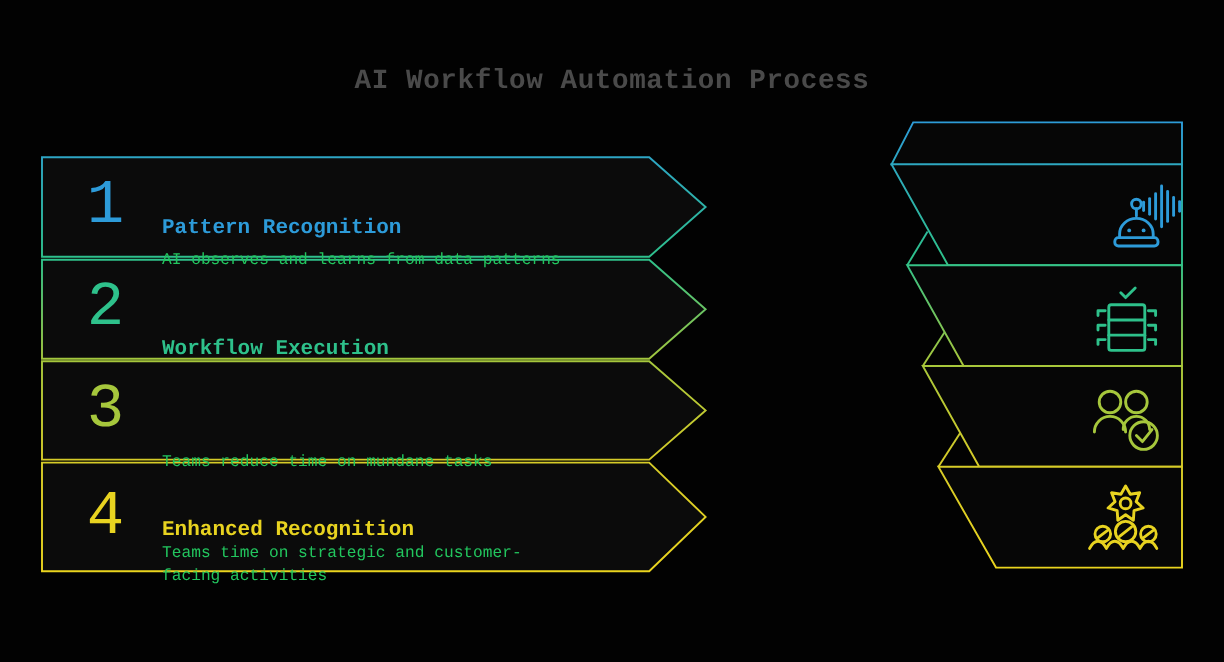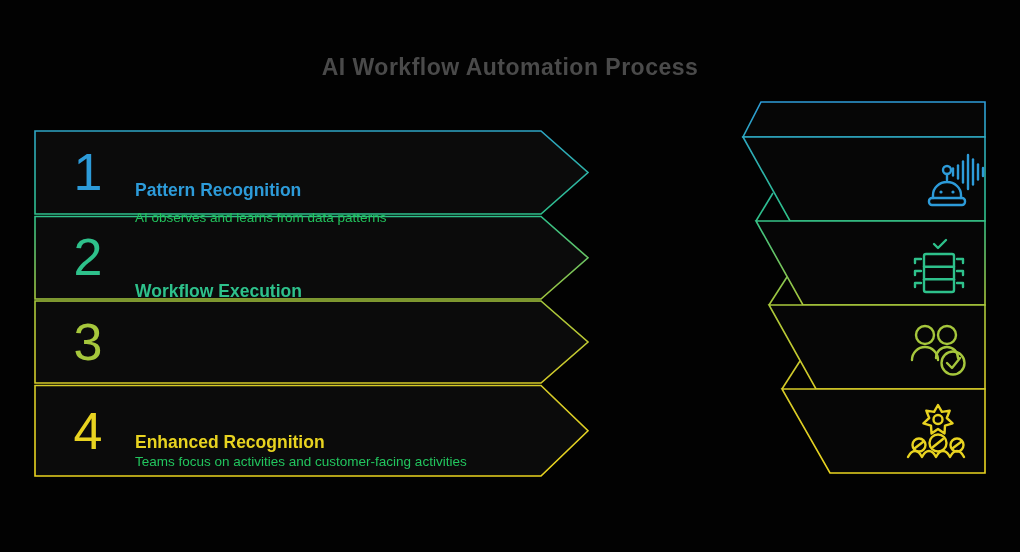--- a/index.html
+++ b/index.html
@@ -1,18 +1,18 @@
 <!DOCTYPE html>
 <html><head>
 <meta charset="utf-8">
 <style>
   html,body{margin:0;padding:0;background:#000;}
   .canvas{
     position:relative;width:1020px;height:552px;background:#020202;
-    font-family:Liberation Sans, sans-serif;overflow:hidden;
+    font-family:Liberation Mono, monospace;overflow:hidden;
   }
   .heading{
     position:absolute;top:54px;left:0;width:1020px;text-align:center;
     font-size:23px;font-weight:700;letter-spacing:.5px;color:#4a4a4a;
   }
   svg.shapes{position:absolute;top:0;left:0;}
   .band{fill:#0b0b0b;stroke:url(#rainbow);stroke-width:1.6;stroke-linejoin:miter;}
   .ribbon{fill:#060606;stroke:url(#rainbow);stroke-width:1.6;stroke-linejoin:miter;}
   .foldline{fill:none;stroke:url(#rainbow);stroke-width:1.6;}
   .icon{fill:none;stroke-width:2.4;stroke-linecap:round;stroke-linejoin:round;}
@@ -104,18 +104,19 @@
   </svg>
 
   <div class="step-number c1" style="top:144px">1</div>
   <div class="step-title  c1" style="top:147px">Pattern Recognition</div>
   <div class="step-desc" style="top:184px">AI observes and learns from data patterns</div>
 
   <div class="step-number c2" style="top:229px">2</div>
   <div class="step-title  c2" style="top:248px">Workflow Execution</div>
 
   <div class="step-number c3" style="top:314px">3</div>
+  <div class="step-desc" style="top:352px">Teams reduce time on mundane tasks</div>
 
   <div class="step-number c4" style="top:403px">4</div>
   <div class="step-title  c4" style="top:399px">Enhanced Recognition</div>
-  <div class="step-desc" style="top:428px;width:335px">Teams focus on activities and customer-facing activities</div>
+  <div class="step-desc" style="top:428px;width:335px">Teams time on strategic and customer-facing activities</div>
 
 </div>
 
 </body></html>

